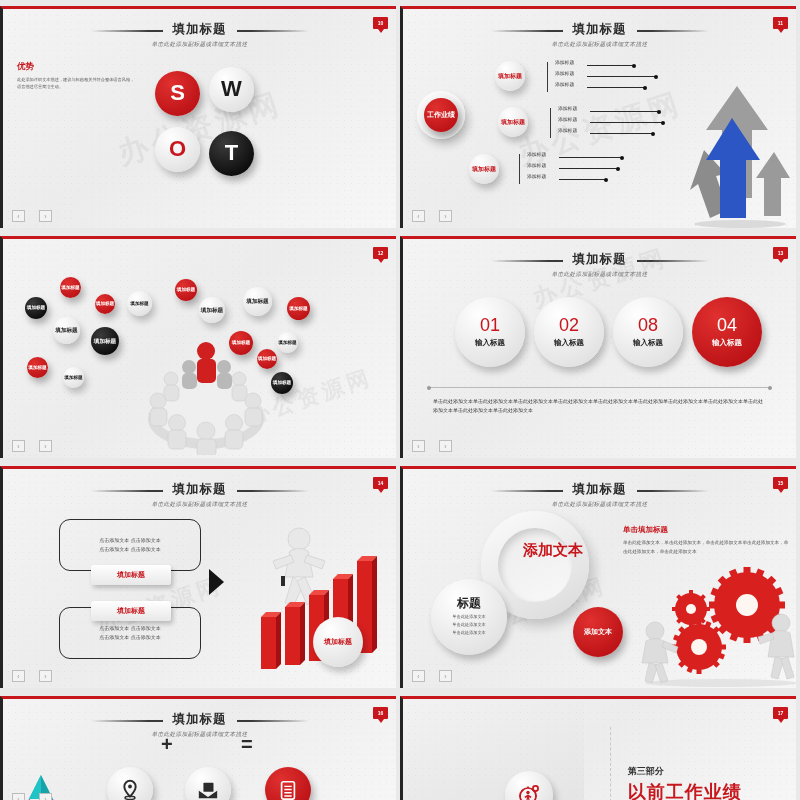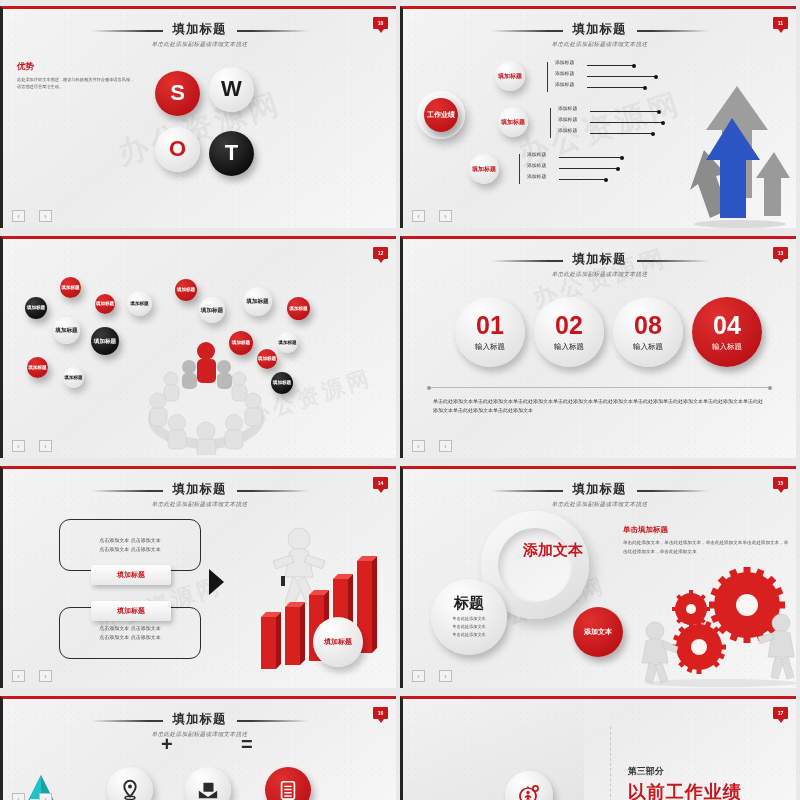--- a/index.html
+++ b/index.html
@@ -88,22 +88,22 @@
   .brace { position:absolute; border-left:1px solid #3a3a3a; }
   .arrows { position:absolute; right:4px; bottom:0; width:110px; height:150px; }
 
   
   .bn { font-size:4.6px; font-weight:bold; }
   .bn.big { font-size:5.6px; }
   .people { position:absolute; }
 
   
   .numcirc { width:70px; height:70px; top:58px; }
-  .numcirc .n { font-size:25px; font-weight:bold; color:#c7161c; line-height:1; }
-  .numcirc .t { font-size:7.5px; font-weight:normal; color:#1d1d1d; margin-top:5px; }
+  .numcirc .n { font-size:18px; font-weight:normal; color:#c7161c; line-height:1; }
+  .numcirc .t { font-size:7.5px; font-weight:bold; color:#1d1d1d; margin-top:5px; }
   .numcirc.active .n, .numcirc.active .t { color:#fff; }
   .axis { position:absolute; left:26px; right:26px; top:148px; height:1px; background:#b9b9b9; }
   .axis::before,.axis::after{content:"";position:absolute;top:-1.5px;width:4px;height:4px;
       border-radius:50%;background:#9a9a9a;}
   .axis::before{left:-2px;} .axis::after{right:-2px;}
   .para { position:absolute; left:30px; right:30px; top:158px; font-size:5px; color:#3a3a3a;
       line-height:1.85; text-align:left; }
 
   
   .rbox { position:absolute; border:1.3px solid #2c2c2c; border-radius:11px; width:142px; height:52px;
@@ -404,21 +404,21 @@
       </div>
       <div class="wm" style="left:36%;top:62%;font-size:22px;">办公资源网</div>
 
       <div style="position:absolute;left:78px;top:42px;width:108px;height:108px;border-radius:50%;
                   background:linear-gradient(150deg,#fcfcfc,#dadada);box-shadow:5px 7px 12px rgba(0,0,0,.18);"></div>
       <div style="position:absolute;left:95px;top:59px;width:74px;height:74px;border-radius:50%;
                   background:linear-gradient(150deg,#ececec,#f8f8f8);box-shadow:inset 3px 4px 7px rgba(0,0,0,.14);"></div>
       <div style="position:absolute;left:120px;top:72px;font-size:15px;font-weight:bold;color:#c7161c;line-height:1.15;text-align:center;"><span style="white-space:pre-line">添加文本</span></div>
 
       <div class="circ c-white" style="left:28px;top:110px;width:76px;height:76px;">
-        <div style="font-size:15px;font-weight:bold;color:#1f1f1f;">标题</div>
+        <div style="font-size:12px;font-weight:bold;color:#1f1f1f;">标题</div>
         <div style="font-size:4.2px;color:#555;line-height:1.9;margin-top:3px;white-space:pre-line;">单击此处添加文本
 单击此处添加文本
 单击此处添加文本</div>
       </div>
 
       <div class="circ c-red" style="left:170px;top:138px;width:50px;height:50px;font-size:7px;font-weight:bold;line-height:1.2;">
         <span style="white-space:pre-line">添加文本</span>
       </div>
 
       <div style="position:absolute;left:220px;top:56px;width:168px;">

